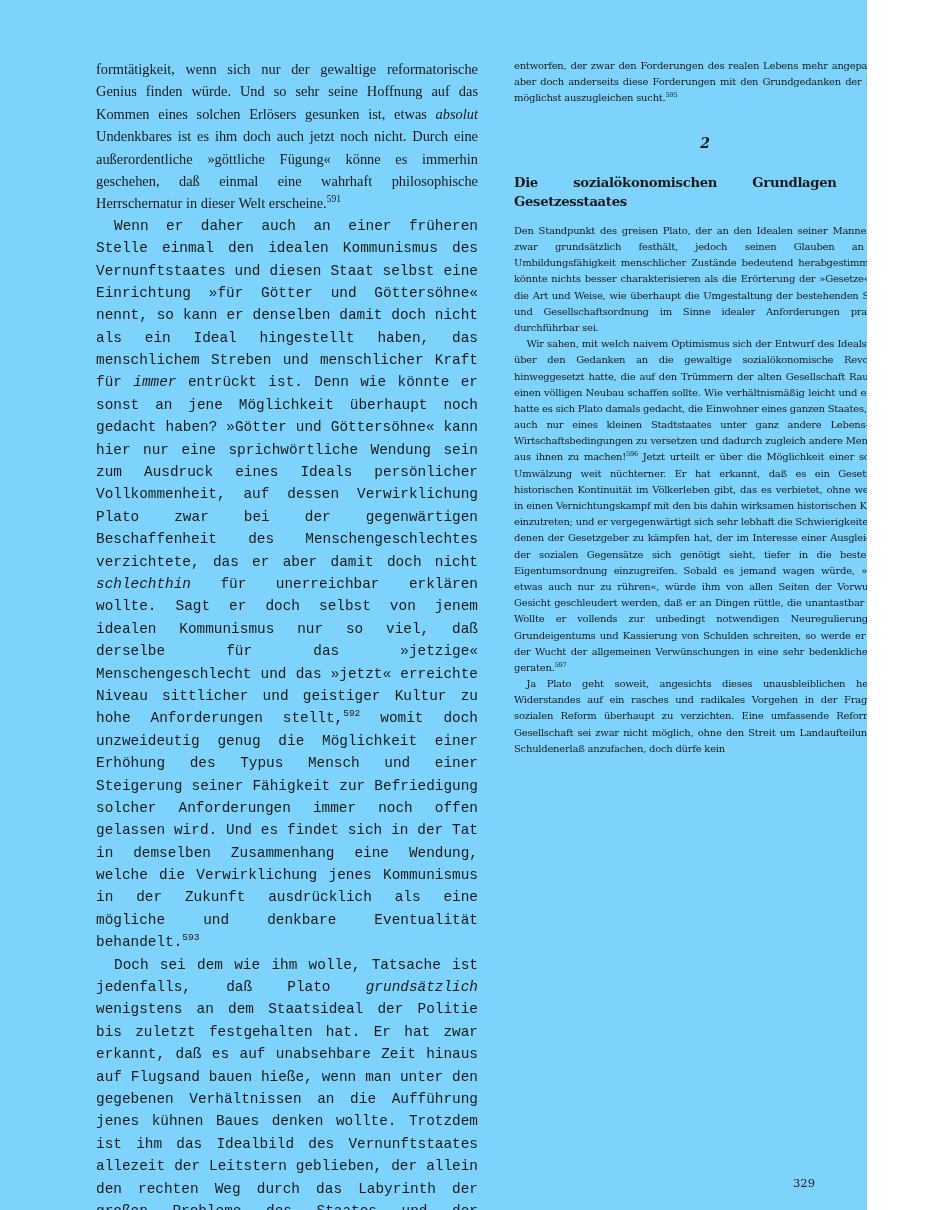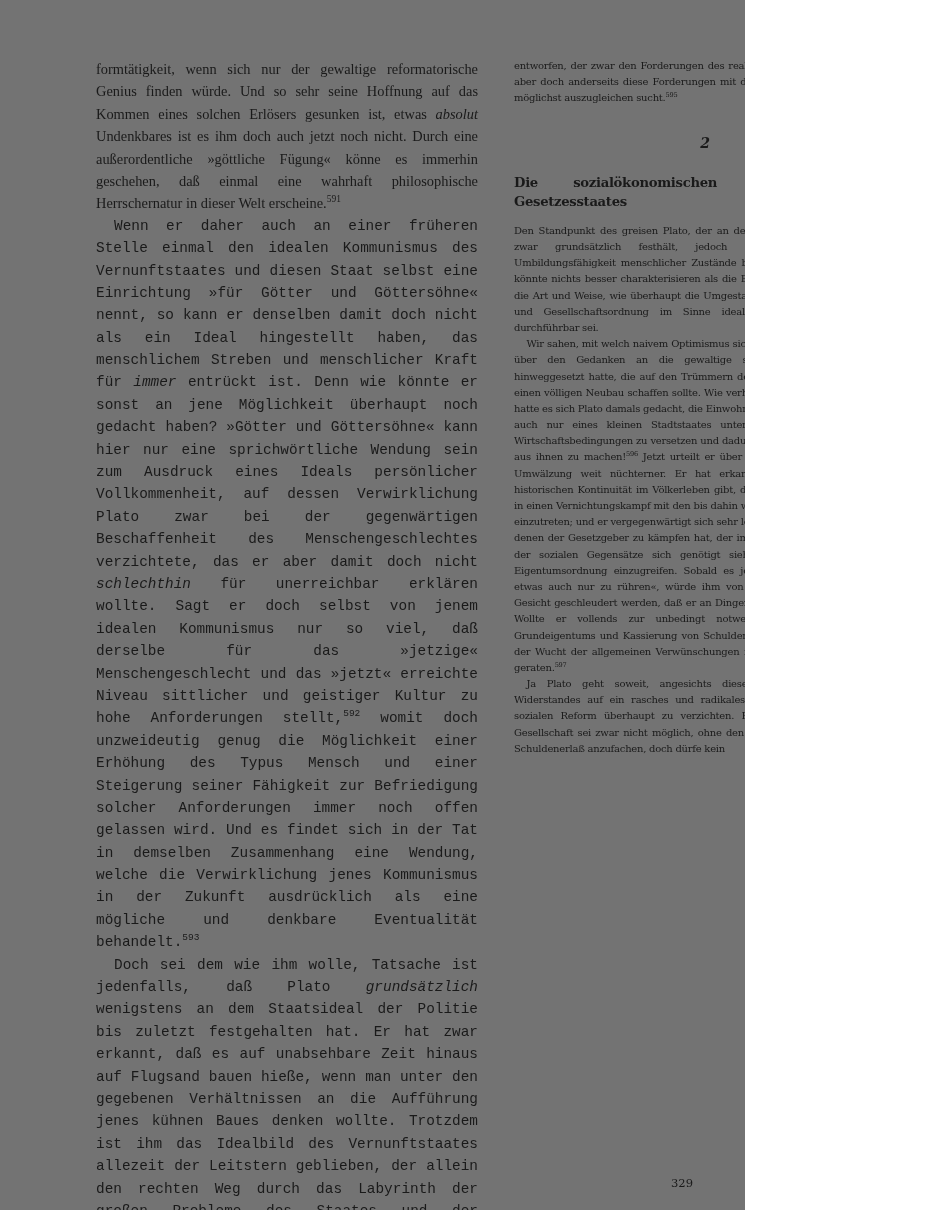--- a/index.html
+++ b/index.html
@@ -6,23 +6,23 @@
     margin: 0;
     padding: 0;
     background: #ffffff;
   }
   body {
     font-family: "Liberation Serif", serif;
     color: #1a1a1a;
   }
   #page {
     position: relative;
-    width: 745px;
+    width: 867px;
     height: 1210px;
-    background: #737373;
+    background: #7dd3fc;
     box-sizing: border-box;
     overflow: hidden;
   }
   #content {
     position: absolute;
     left: 96px;
     top: 58px;
     width: 800px;
     height: 1090px;
     display: flex;

